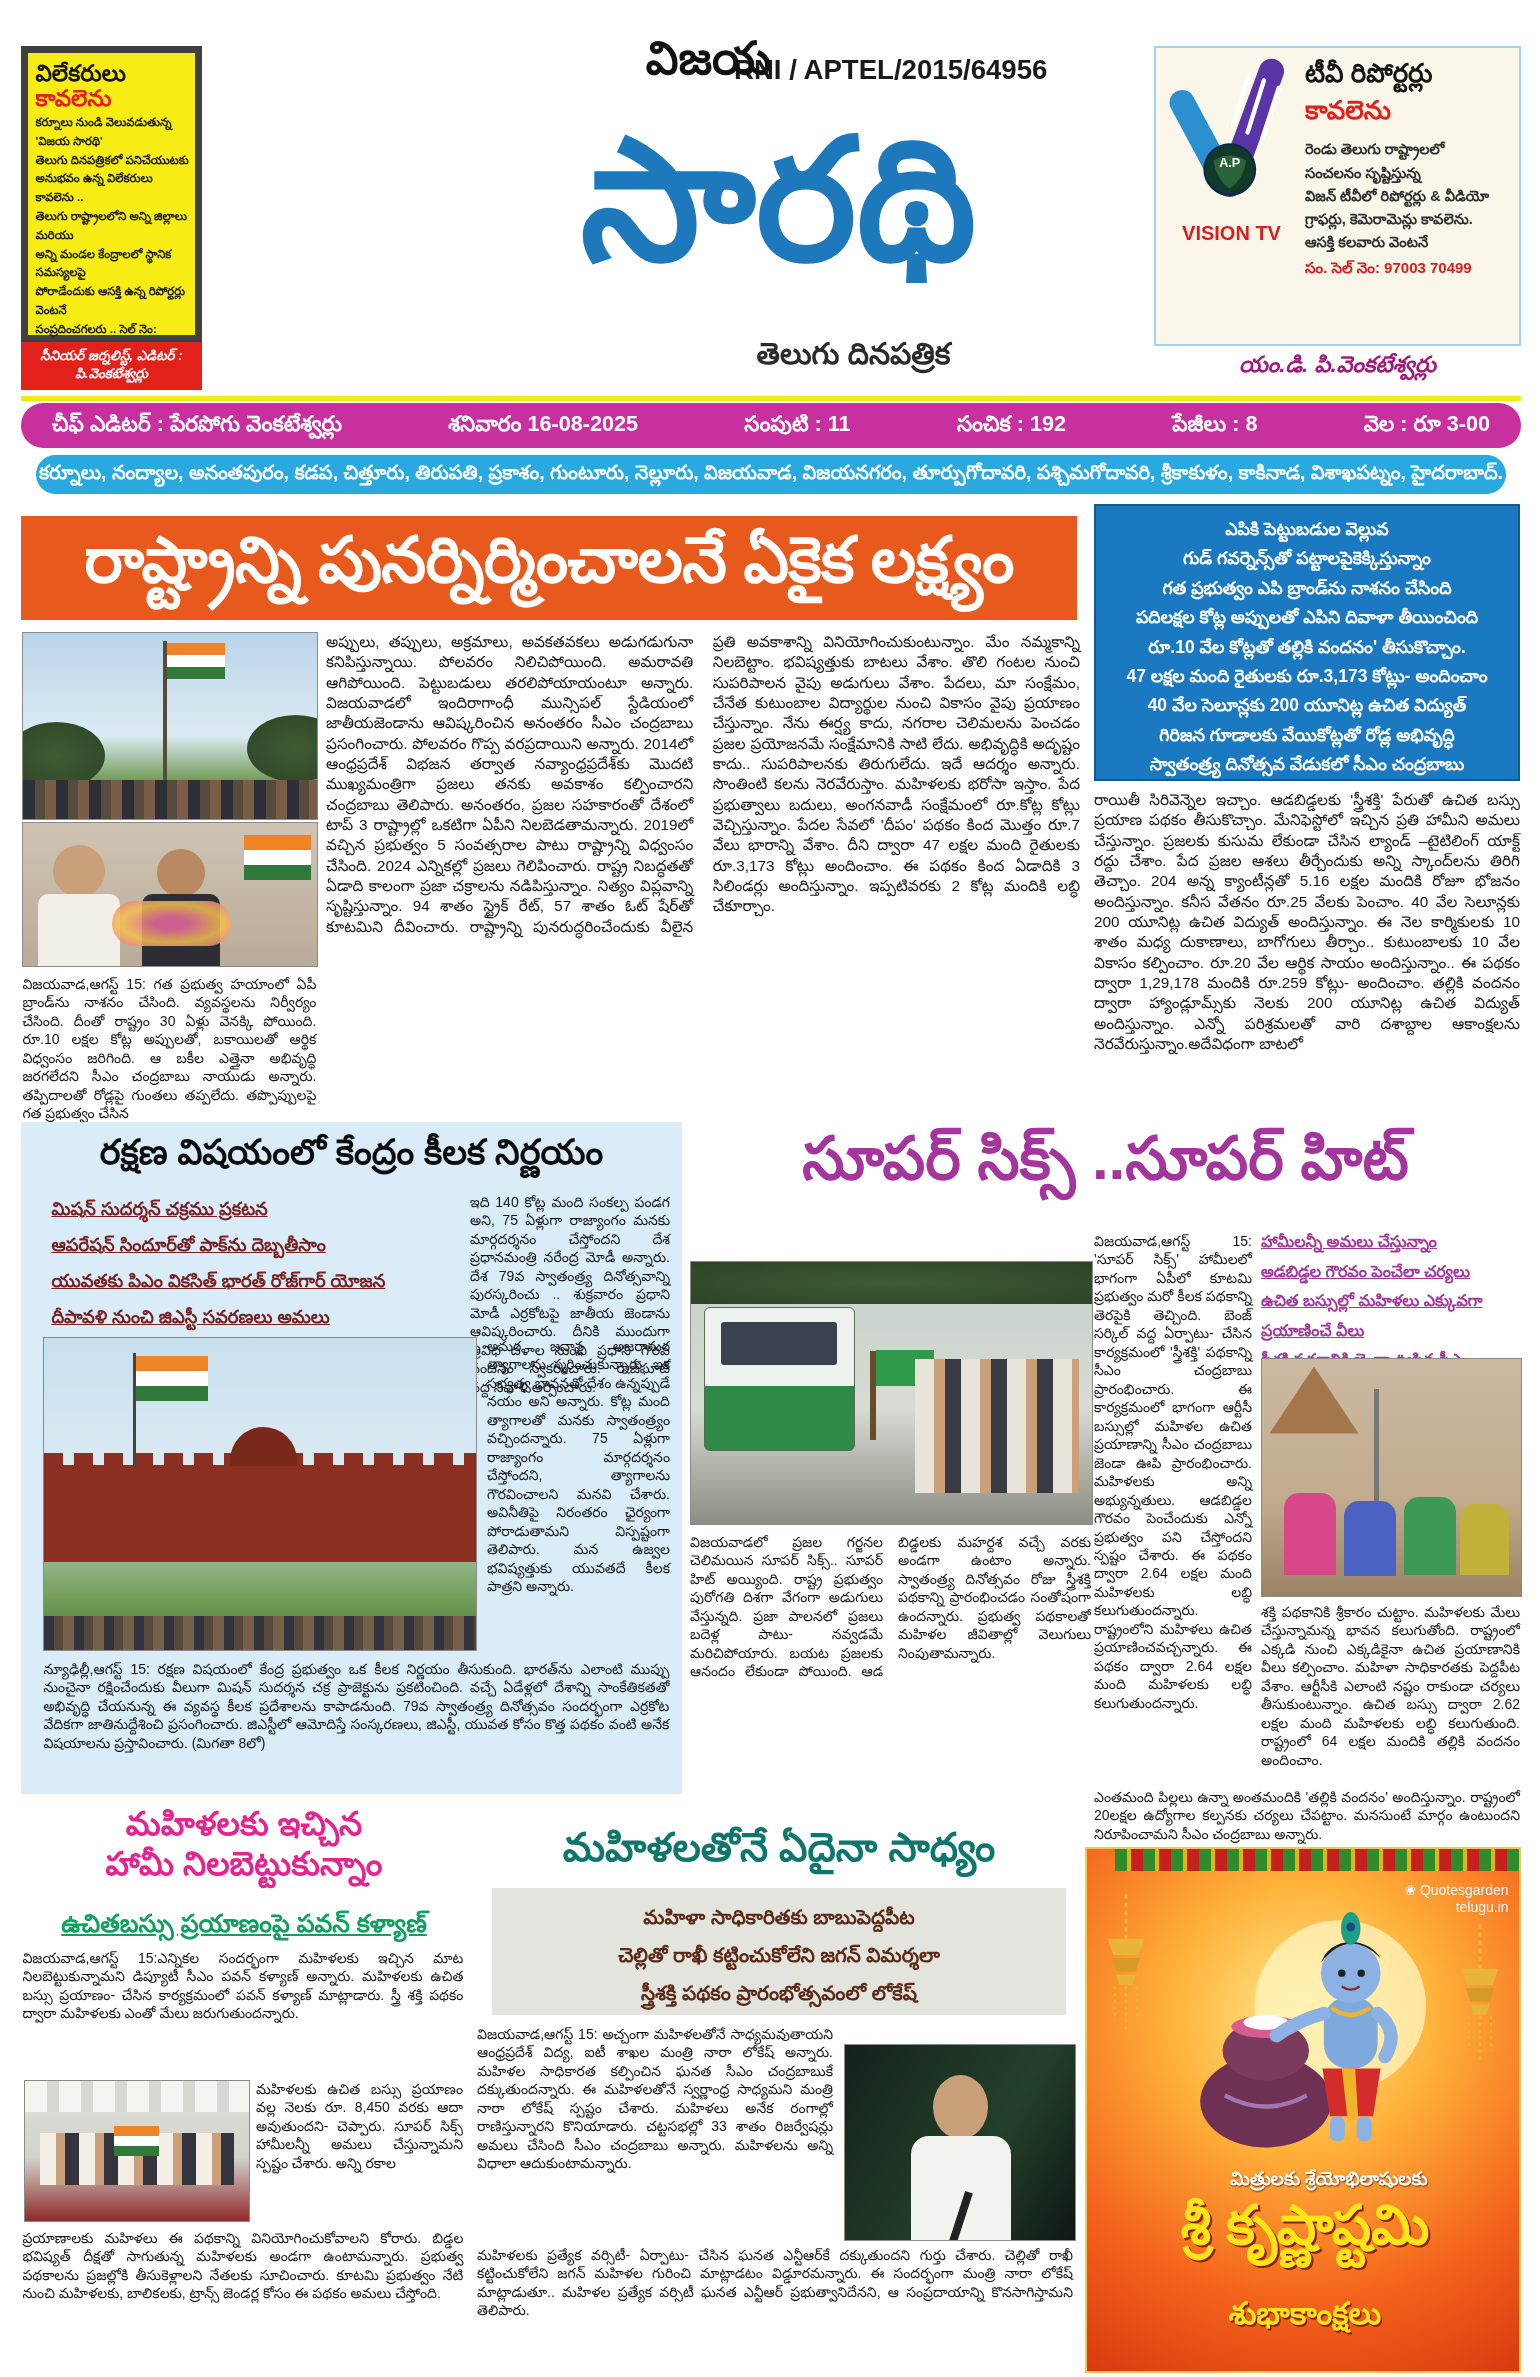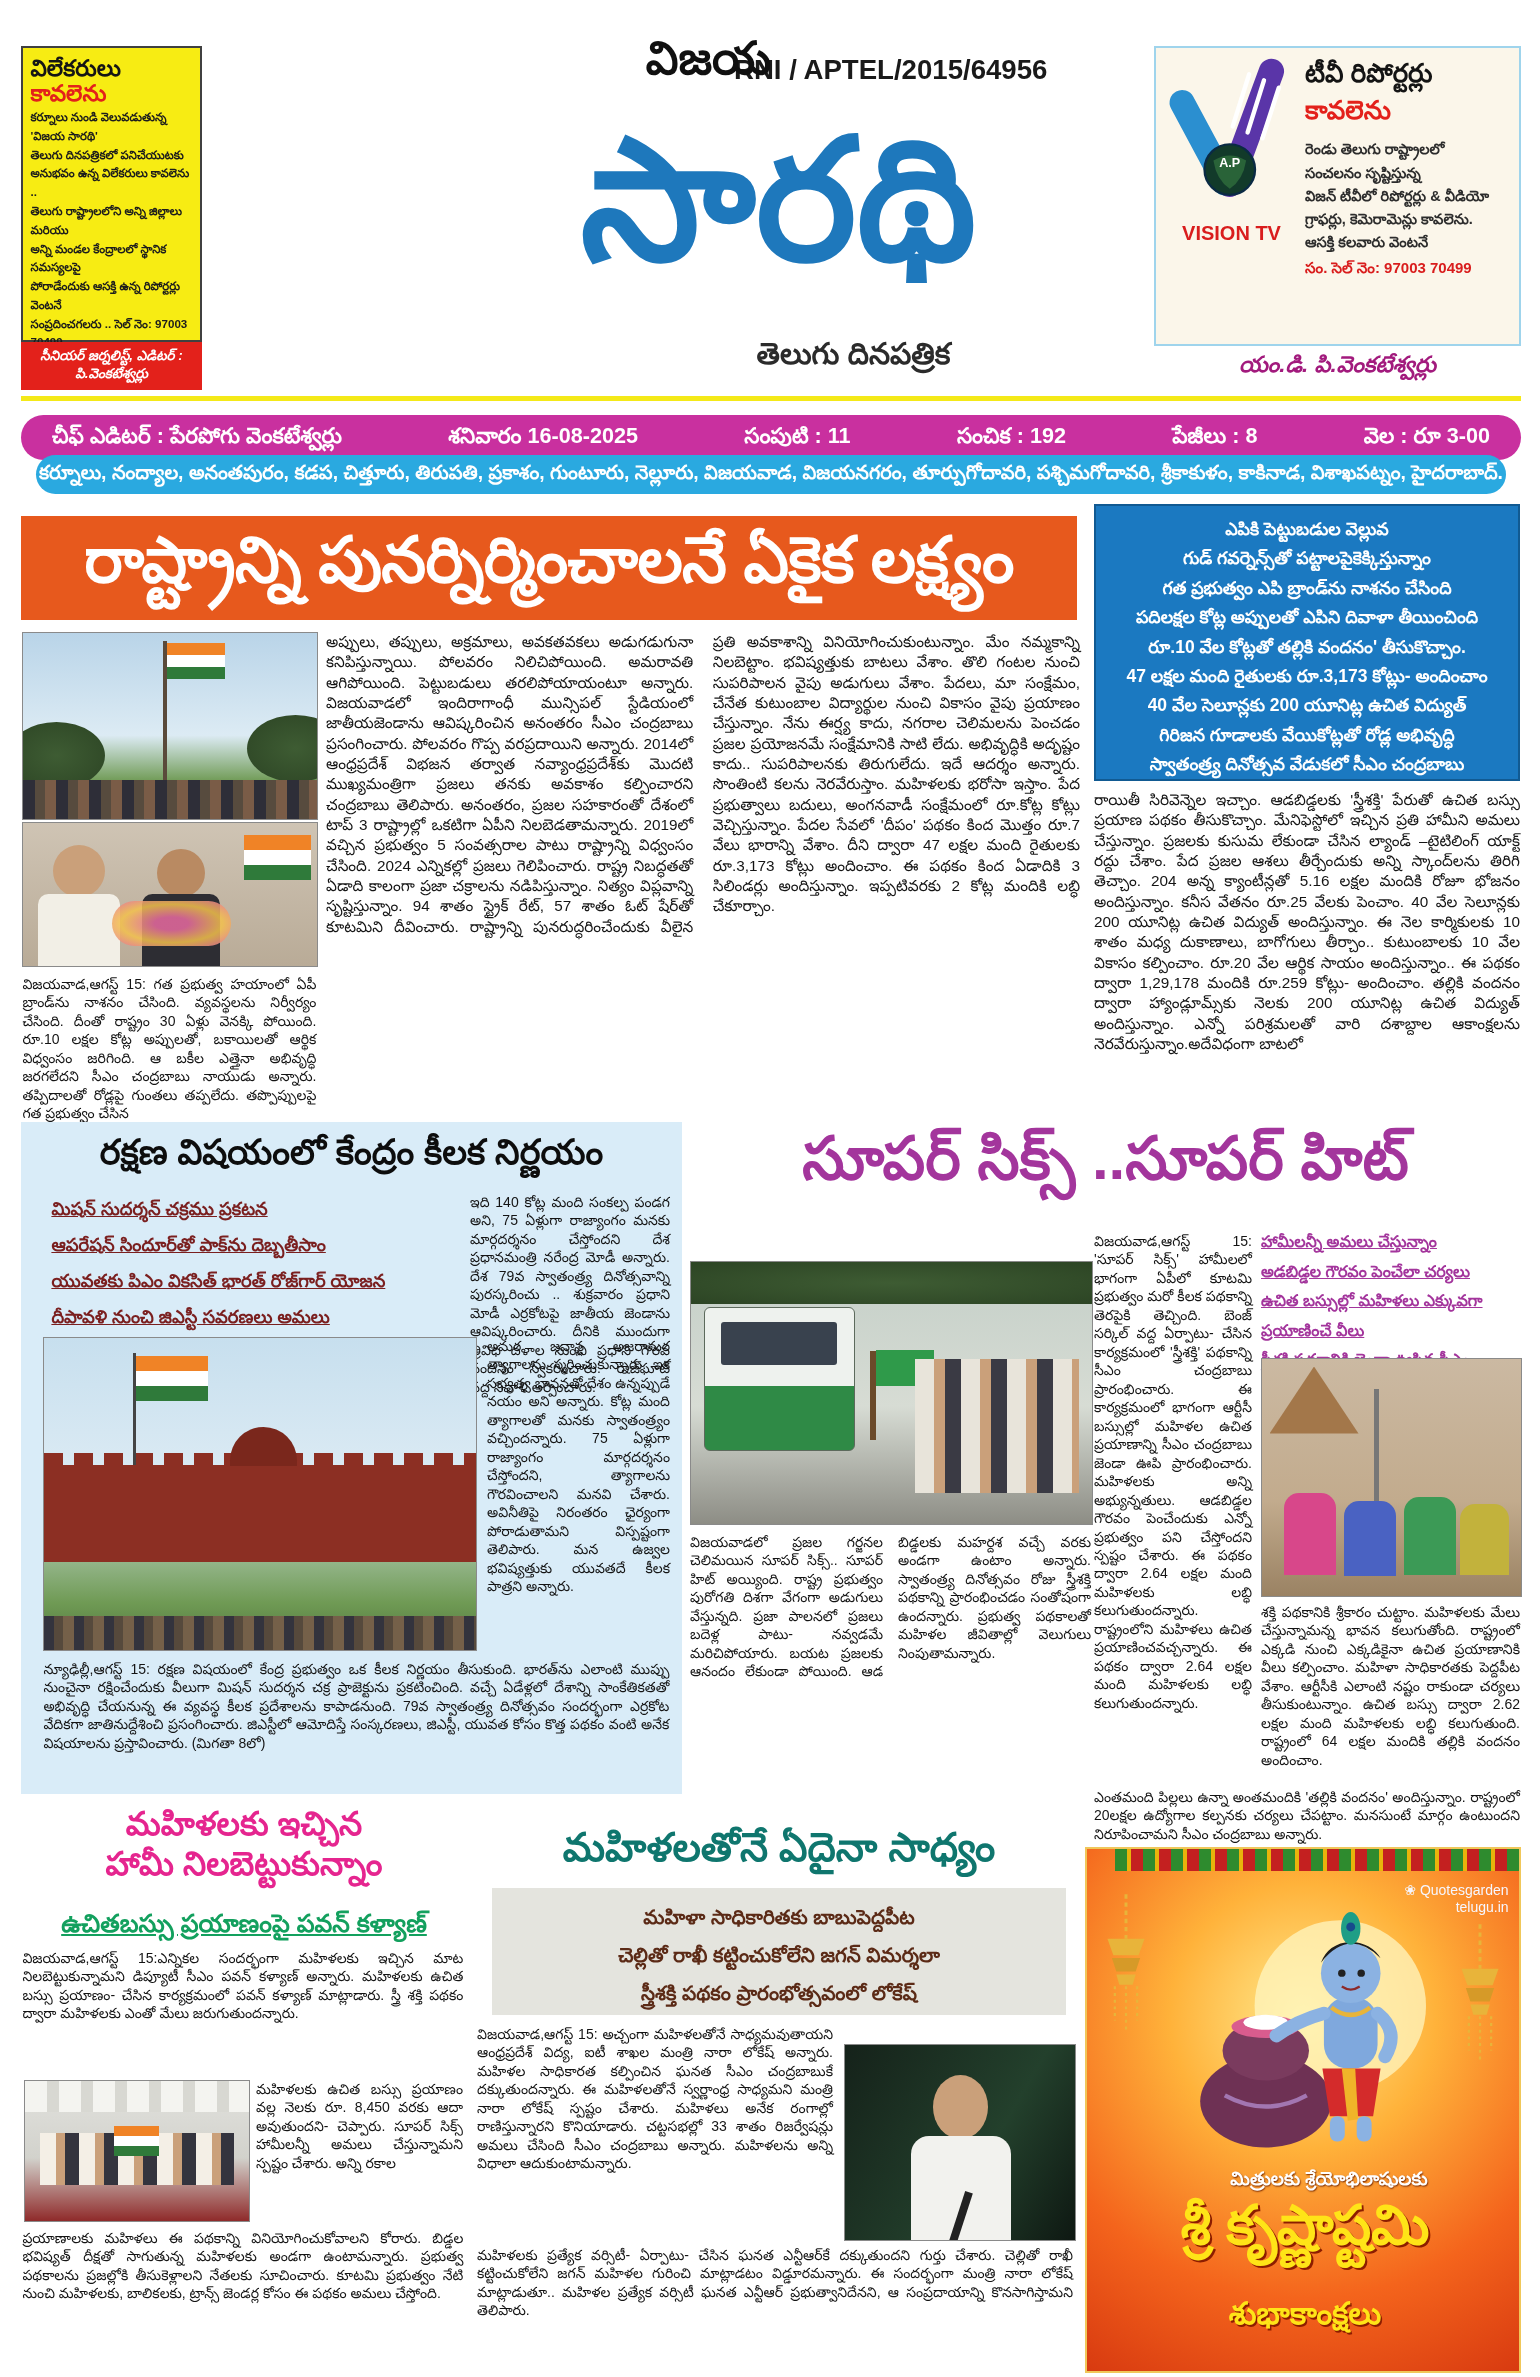--- a/index.html
+++ b/index.html
@@ -7,21 +7,21 @@
         font-family:"Liberation Sans","DejaVu Sans",sans-serif;color:#111;overflow:hidden;}
   .abs{position:absolute;}
   .just{text-align:justify;text-justify:inter-word;}
   .ctr{text-align:center;}
   .b{font-weight:bold;}
   .pre{white-space:pre-line;}
   .body-txt{font-size:15.3px;line-height:1.33;color:#141414;}
   .small-txt{font-size:14px;line-height:1.32;color:#141414;}
   .ph{position:absolute;overflow:hidden;border:0.7px solid #8a8a8a;}
   
-  .left-ad{background:#f7ec13;border:2px solid #404040;padding:7.5px 6px 4.5px 7.5px;box-sizing:border-box;}
+  .left-ad{background:#f7ec13;border:7px solid #404040;padding:7.5px 6px 4.5px 7.5px;box-sizing:border-box;}
   .left-ad .t{font-size:23px;line-height:1.1;}
   .left-ad .lines{font-size:11.6px;font-weight:bold;line-height:1.62;color:#1c1c1c;margin-top:2px;}
   .red-strip{background:#e3211b;color:#fff;font-style:italic;font-weight:bold;font-size:13.4px;
              display:flex;align-items:center;justify-content:center;text-align:center;padding:0 4.5px;box-sizing:border-box;}
   .right-ad{background:#fbf6ea;border:2.2px solid #9fd4ec;box-sizing:border-box;}
   .masthead-title{color:#1e78bc;font-weight:bold;}
   
   .pink-bar{background:#c9309f;border-radius:22.4px;color:#fff;font-weight:bold;font-size:21.6px;
             display:flex;align-items:center;justify-content:space-between;padding:0 31px;box-sizing:border-box;}
   .blue-bar{background:#2aa9e0;border-radius:19.4px;color:#fff;font-weight:bold;font-size:19.4px;
@@ -107,21 +107,21 @@
         <div>విజన్ టీవీలో రిపోర్టర్లు &amp; వీడియో</div>
         <div>గ్రాఫర్లు, కెమెరామెన్లు కావలెను.</div>
         <div>ఆసక్తి కలవారు వెంటనే</div>
       </div>
       <div class="b" style="font-size:15px;color:#d91d1d;margin-top:4.5px;">సం. సెల్ నెం: 97003 70499</div>
     </div>
   </div>
   <div class="abs b ctr" style="left:1154px;top:352px;width:367px;font-size:22.4px;color:#a21a7d;font-style:italic;">యం.డి. పి.వెంకటేశ్వర్లు</div>
 
   <div class="abs" style="left:21px;top:396px;width:1500px;height:4.5px;background:#f4e918;"></div>
-  <div class="abs pink-bar" style="left:21px;top:415px;width:1500px;height:45px;">
+  <div class="abs pink-bar" style="left:21px;top:403px;width:1500px;height:45px;">
     <span>చీఫ్ ఎడిటర్ : పేరపోగు వెంకటేశ్వర్లు</span>
     <span>శనివారం  16-08-2025</span>
     <span>సంపుటి : 11</span>
     <span>సంచిక : 192</span>
     <span>పేజీలు : 8</span>
     <span>వెల : రూ 3-00</span>
   </div>
   <div class="abs blue-bar" style="left:36px;top:455px;width:1470px;height:39px;">కర్నూలు, నంద్యాల, అనంతపురం, కడప, చిత్తూరు, తిరుపతి, ప్రకాశం, గుంటూరు, నెల్లూరు, విజయవాడ, విజయనగరం, తూర్పుగోదావరి, పశ్చిమగోదావరి, శ్రీకాకుళం, కాకినాడ, విశాఖపట్నం, హైదరాబాద్.</div>
 
   <div class="abs lead-banner" style="left:21px;top:516px;width:1056px;height:104px;">రాష్ట్రాన్ని పునర్నిర్మించాలనే ఏకైక లక్ష్యం</div>

